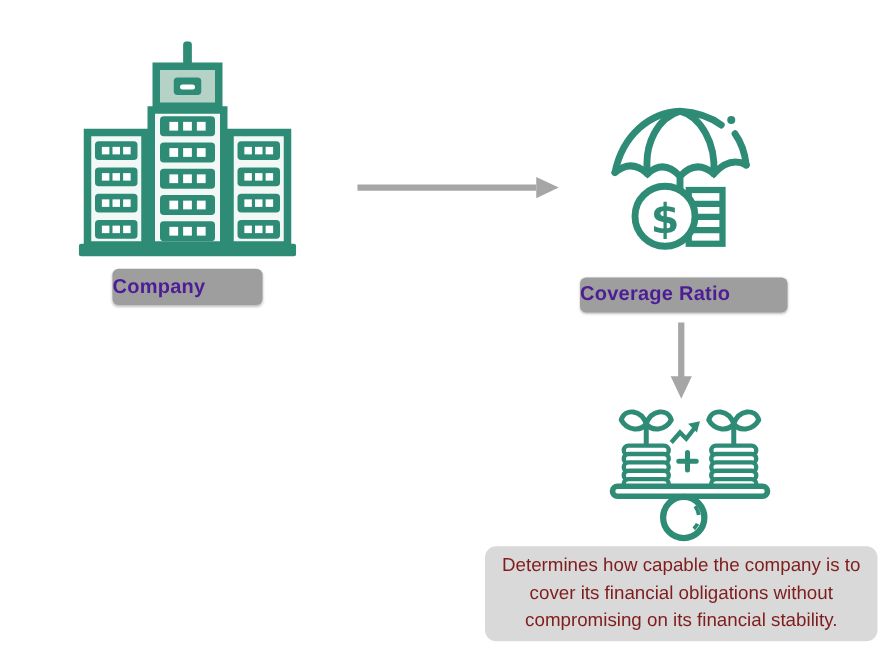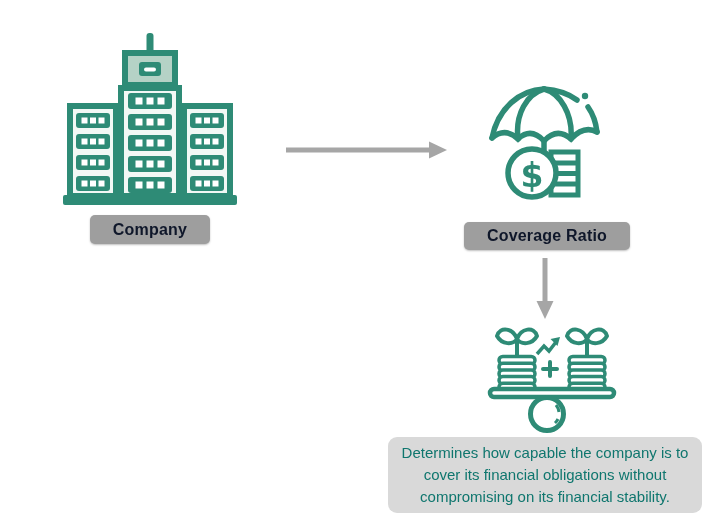--- a/index.html
+++ b/index.html
@@ -6,32 +6,32 @@
   body{font-family:"Liberation Sans", sans-serif;}
   .canvas{
     position:relative;
     width:709px;height:518px;
     background:#ffffff;
     overflow:hidden;
   }
   .abs{position:absolute;}
   .icon svg{display:block;width:100%;height:100%;}
   .node-label{
-    display:flex;align-items:center;justify-content:center;
+    display:flex;align-items:center;justify-content:flex-start;
     background:#9E9E9E;
-    color:#0f172a;
+    color:#4c1d95;
     font-weight:bold;
     font-size:16px;
     border-radius:5px;
     box-shadow:0 1px 2px rgba(0,0,0,0.25);
     letter-spacing:0.2px;
   }
   .note-box{
     background:#D9D9D9;
-    color:#0f766e;
+    color:#7f1d1d;
     border-radius:9px;
     display:flex;align-items:center;justify-content:center;
     text-align:center;
     font-size:15px;
     line-height:1.48;
     padding:6px 10px;
     box-sizing:border-box;
   }
 </style>
 </head>

